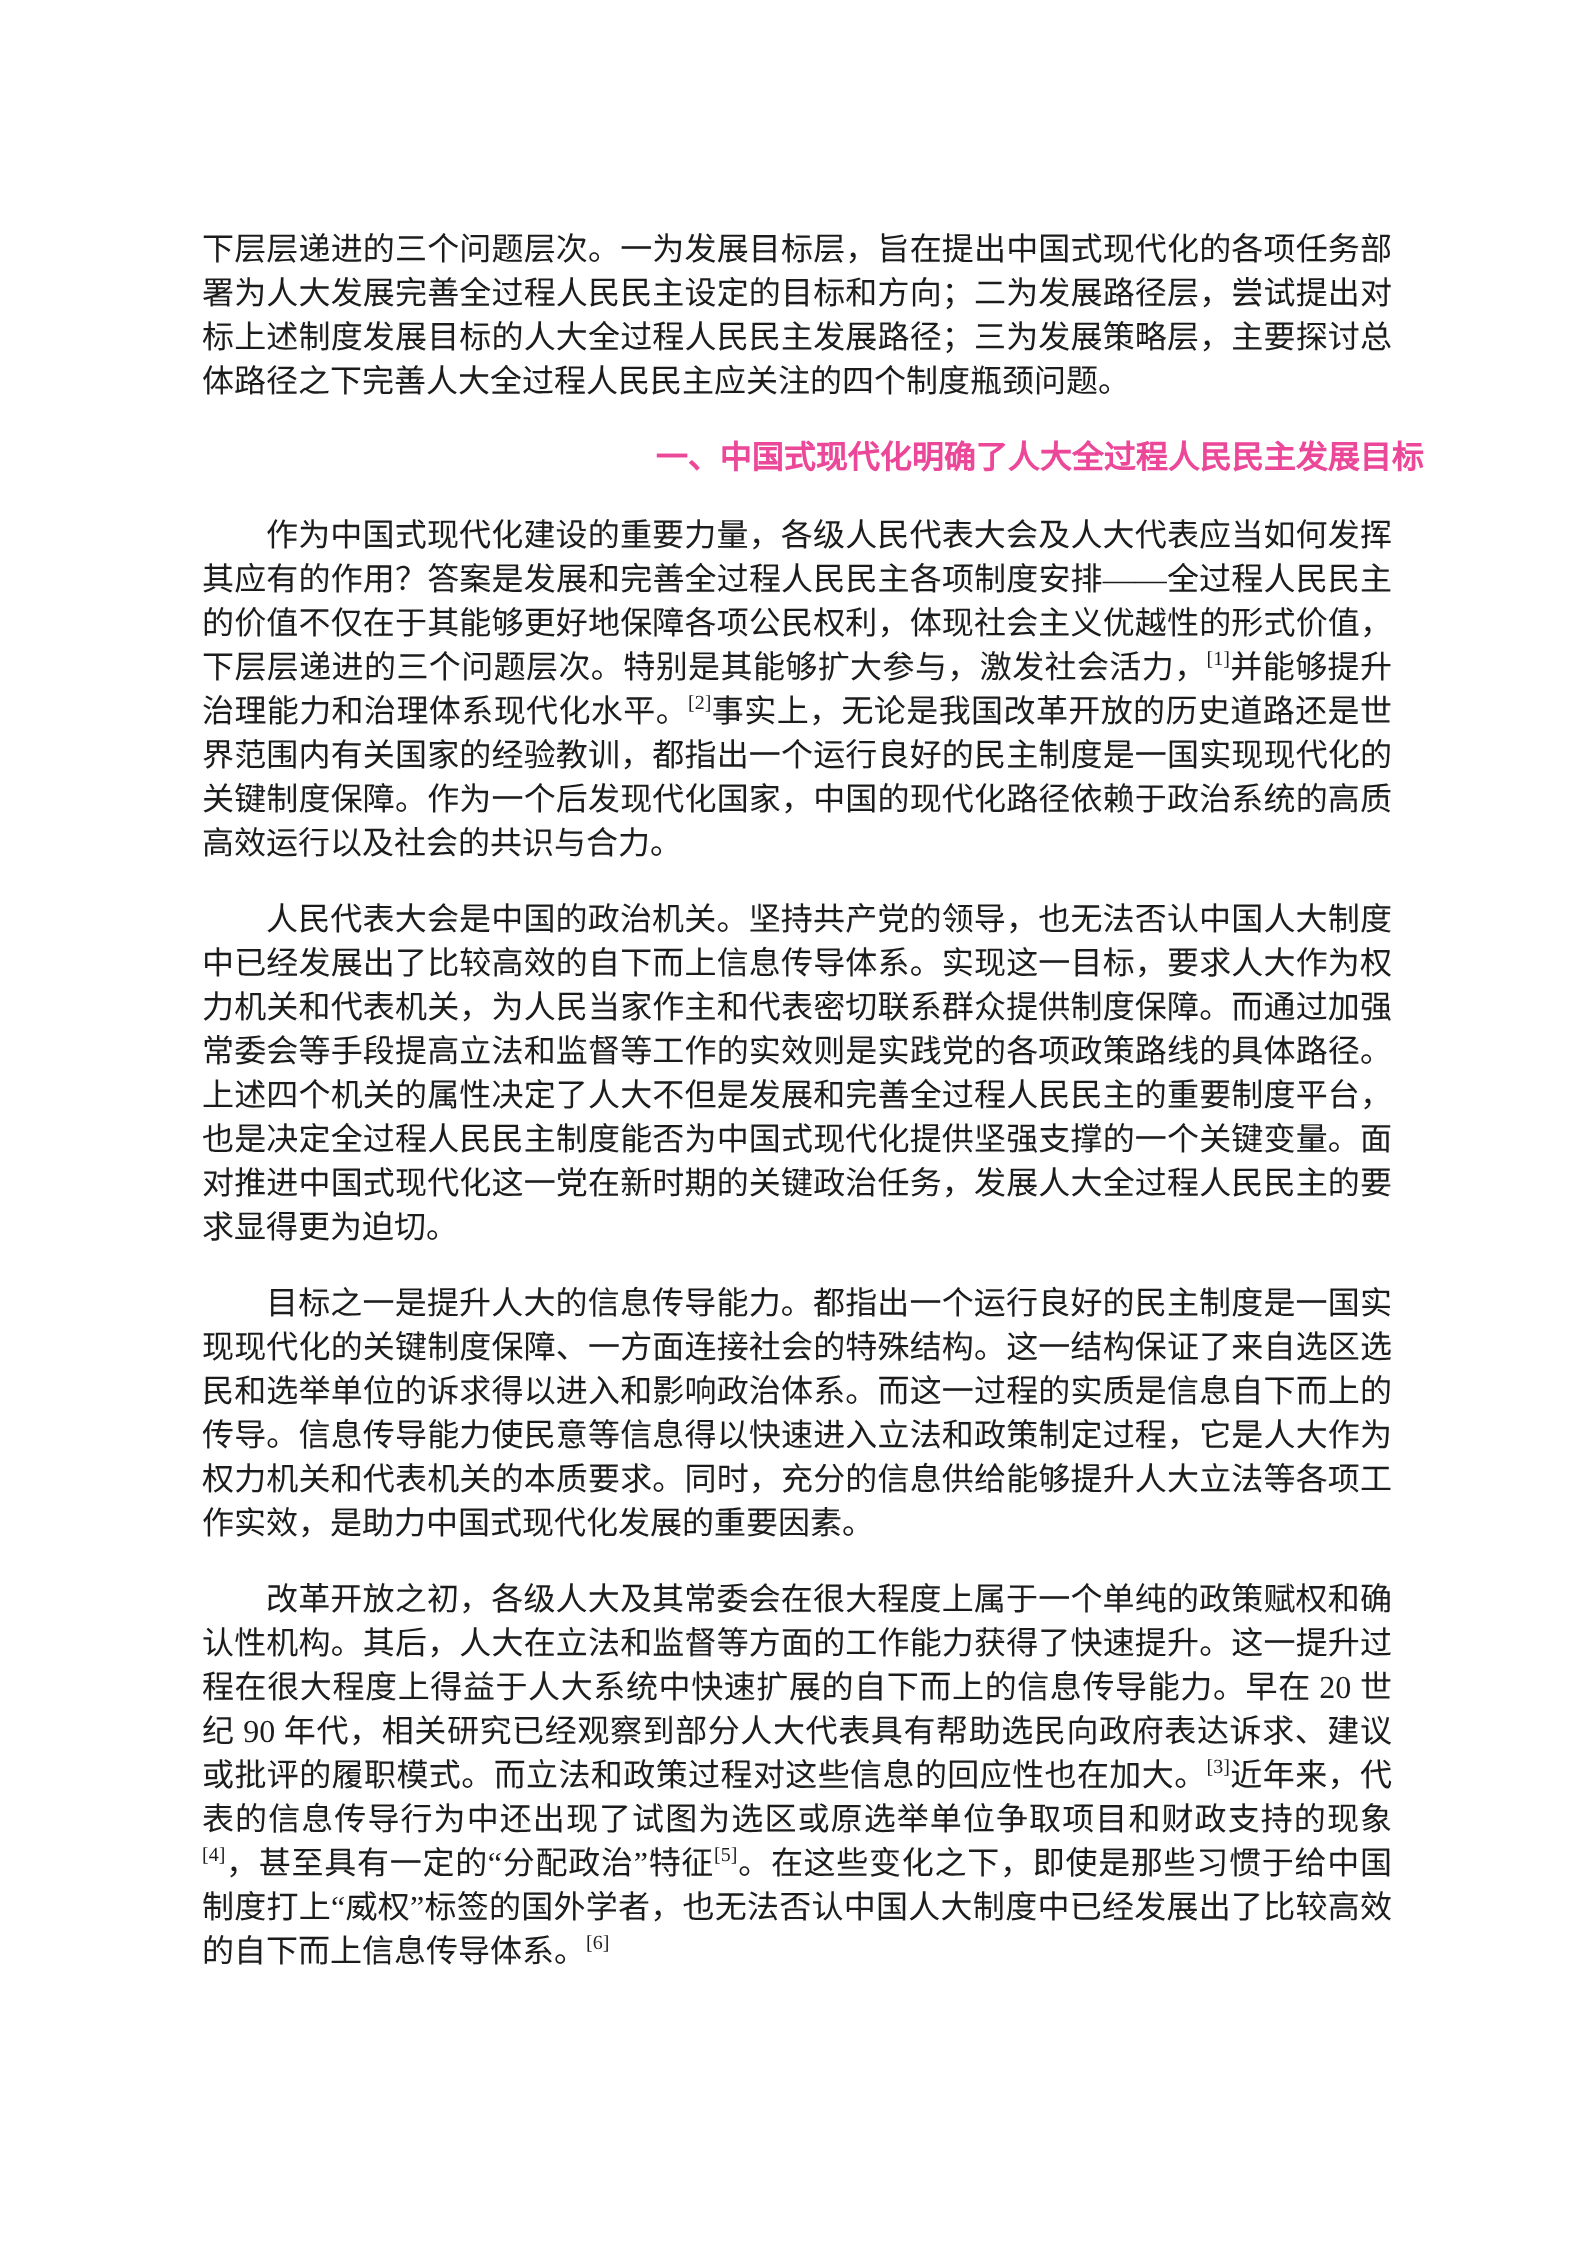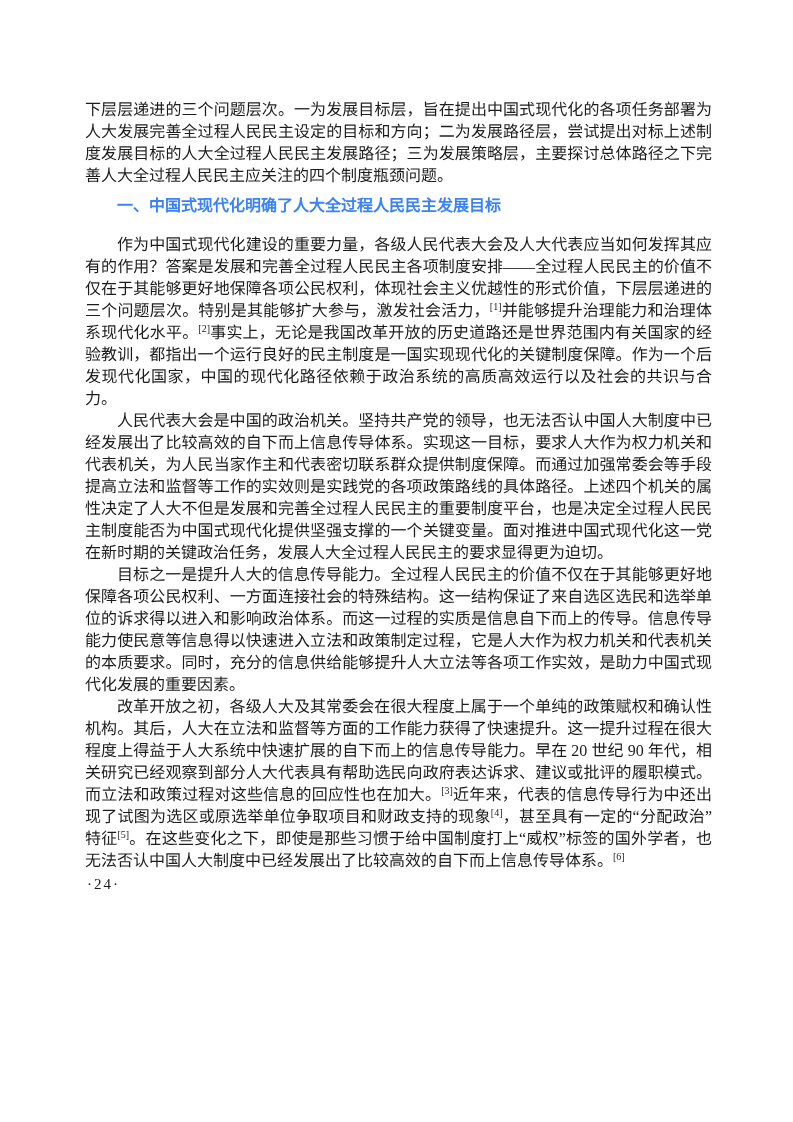--- a/index.html
+++ b/index.html
@@ -17,21 +17,21 @@
     font-family: "Liberation Serif", "DejaVu Serif", serif;
     color: #1c1c1c;
   }
   .text-block {
     position: absolute;
     left: 85px;
     top: 99px;
     width: 627px;
   }
   .para {
-    margin: 0;
+    margin: 16px;
     font-size: 16px;
     line-height: 22px;
     text-align: justify;
     word-break: break-all;
     text-indent: 2em;
   }
   .para.lead {
     text-indent: 0;
   }
   .para sup {
@@ -40,40 +40,40 @@
     vertical-align: super;
     letter-spacing: 0;
   }
   .heading {
     margin: 8px 0 18px 0;
     font-family: "Liberation Sans", "DejaVu Sans", sans-serif;
     font-weight: 700;
     font-size: 16px;
     line-height: 21px;
     text-indent: 2em;
-    color: #3b82f6;
+    color: #ec4899;
     word-break: break-all;
+    text-align: right;
   }
   .page-number {
     margin-top: 1px;
     padding-left: 2px;
     font-size: 15px;
     line-height: 22px;
     letter-spacing: 2px;
     color: #1c1c1c;
   }
 </style>
 </head>
 <body>
 
 <div class="page">
   <div class="text-block">
     <p class="para lead"><span>下层层递进的三个问题层次。一为发展目标层，旨在提出中国式现代化的各项任务部署为人大发展完善全过程人民民主设定的目标和方向；二为发展路径层，尝试提出对标上述制度发展目标的人大全过程人民民主发展路径；三为发展策略层，主要探讨总体路径之下完善人大全过程人民民主应关注的四个制度瓶颈问题。</span></p>
     <h2 class="heading">一、中国式现代化明确了人大全过程人民民主发展目标</h2>
     <div id="paragraphs">
         <p class="para indent"><span>作为中国式现代化建设的重要力量，各级人民代表大会及人大代表应当如何发挥其应有的作用？答案是发展和完善全过程人民民主各项制度安排——全过程人民民主的价值不仅在于其能够更好地保障各项公民权利，体现社会主义优越性的形式价值，下层层递进的三个问题层次。特别是其能够扩大参与，激发社会活力，</span><sup>[1]</sup><span>并能够提升治理能力和治理体系现代化水平。</span><sup>[2]</sup><span>事实上，无论是我国改革开放的历史道路还是世界范围内有关国家的经验教训，都指出一个运行良好的民主制度是一国实现现代化的关键制度保障。作为一个后发现代化国家，中国的现代化路径依赖于政治系统的高质高效运行以及社会的共识与合力。</span></p>
         <p class="para indent"><span>人民代表大会是中国的政治机关。坚持共产党的领导，也无法否认中国人大制度中已经发展出了比较高效的自下而上信息传导体系。实现这一目标，要求人大作为权力机关和代表机关，为人民当家作主和代表密切联系群众提供制度保障。而通过加强常委会等手段提高立法和监督等工作的实效则是实践党的各项政策路线的具体路径。上述四个机关的属性决定了人大不但是发展和完善全过程人民民主的重要制度平台，也是决定全过程人民民主制度能否为中国式现代化提供坚强支撑的一个关键变量。面对推进中国式现代化这一党在新时期的关键政治任务，发展人大全过程人民民主的要求显得更为迫切。</span></p>
-        <p class="para indent"><span>目标之一是提升人大的信息传导能力。全过程人民民主的价值不仅在于其能够更好地保障各项公民权利、一方面连接社会的特殊结构。这一结构保证了来自选区选民和选举单位的诉求得以进入和影响政治体系。而这一过程的实质是信息自下而上的传导。信息传导能力使民意等信息得以快速进入立法和政策制定过程，它是人大作为权力机关和代表机关的本质要求。同时，充分的信息供给能够提升人大立法等各项工作实效，是助力中国式现代化发展的重要因素。</span></p>
+        <p class="para indent"><span>目标之一是提升人大的信息传导能力。都指出一个运行良好的民主制度是一国实现现代化的关键制度保障、一方面连接社会的特殊结构。这一结构保证了来自选区选民和选举单位的诉求得以进入和影响政治体系。而这一过程的实质是信息自下而上的传导。信息传导能力使民意等信息得以快速进入立法和政策制定过程，它是人大作为权力机关和代表机关的本质要求。同时，充分的信息供给能够提升人大立法等各项工作实效，是助力中国式现代化发展的重要因素。</span></p>
         <p class="para indent"><span>改革开放之初，各级人大及其常委会在很大程度上属于一个单纯的政策赋权和确认性机构。其后，人大在立法和监督等方面的工作能力获得了快速提升。这一提升过程在很大程度上得益于人大系统中快速扩展的自下而上的信息传导能力。早在 20 世纪 90 年代，相关研究已经观察到部分人大代表具有帮助选民向政府表达诉求、建议或批评的履职模式。而立法和政策过程对这些信息的回应性也在加大。</span><sup>[3]</sup><span>近年来，代表的信息传导行为中还出现了试图为选区或原选举单位争取项目和财政支持的现象</span><sup>[4]</sup><span>，甚至具有一定的“分配政治”特征</span><sup>[5]</sup><span>。在这些变化之下，即使是那些习惯于给中国制度打上“威权”标签的国外学者，也无法否认中国人大制度中已经发展出了比较高效的自下而上信息传导体系。</span><sup>[6]</sup></p>
       </div>
-    <div class="page-number">·24·</div>
   </div>
 </div>
 
 </body></html>

